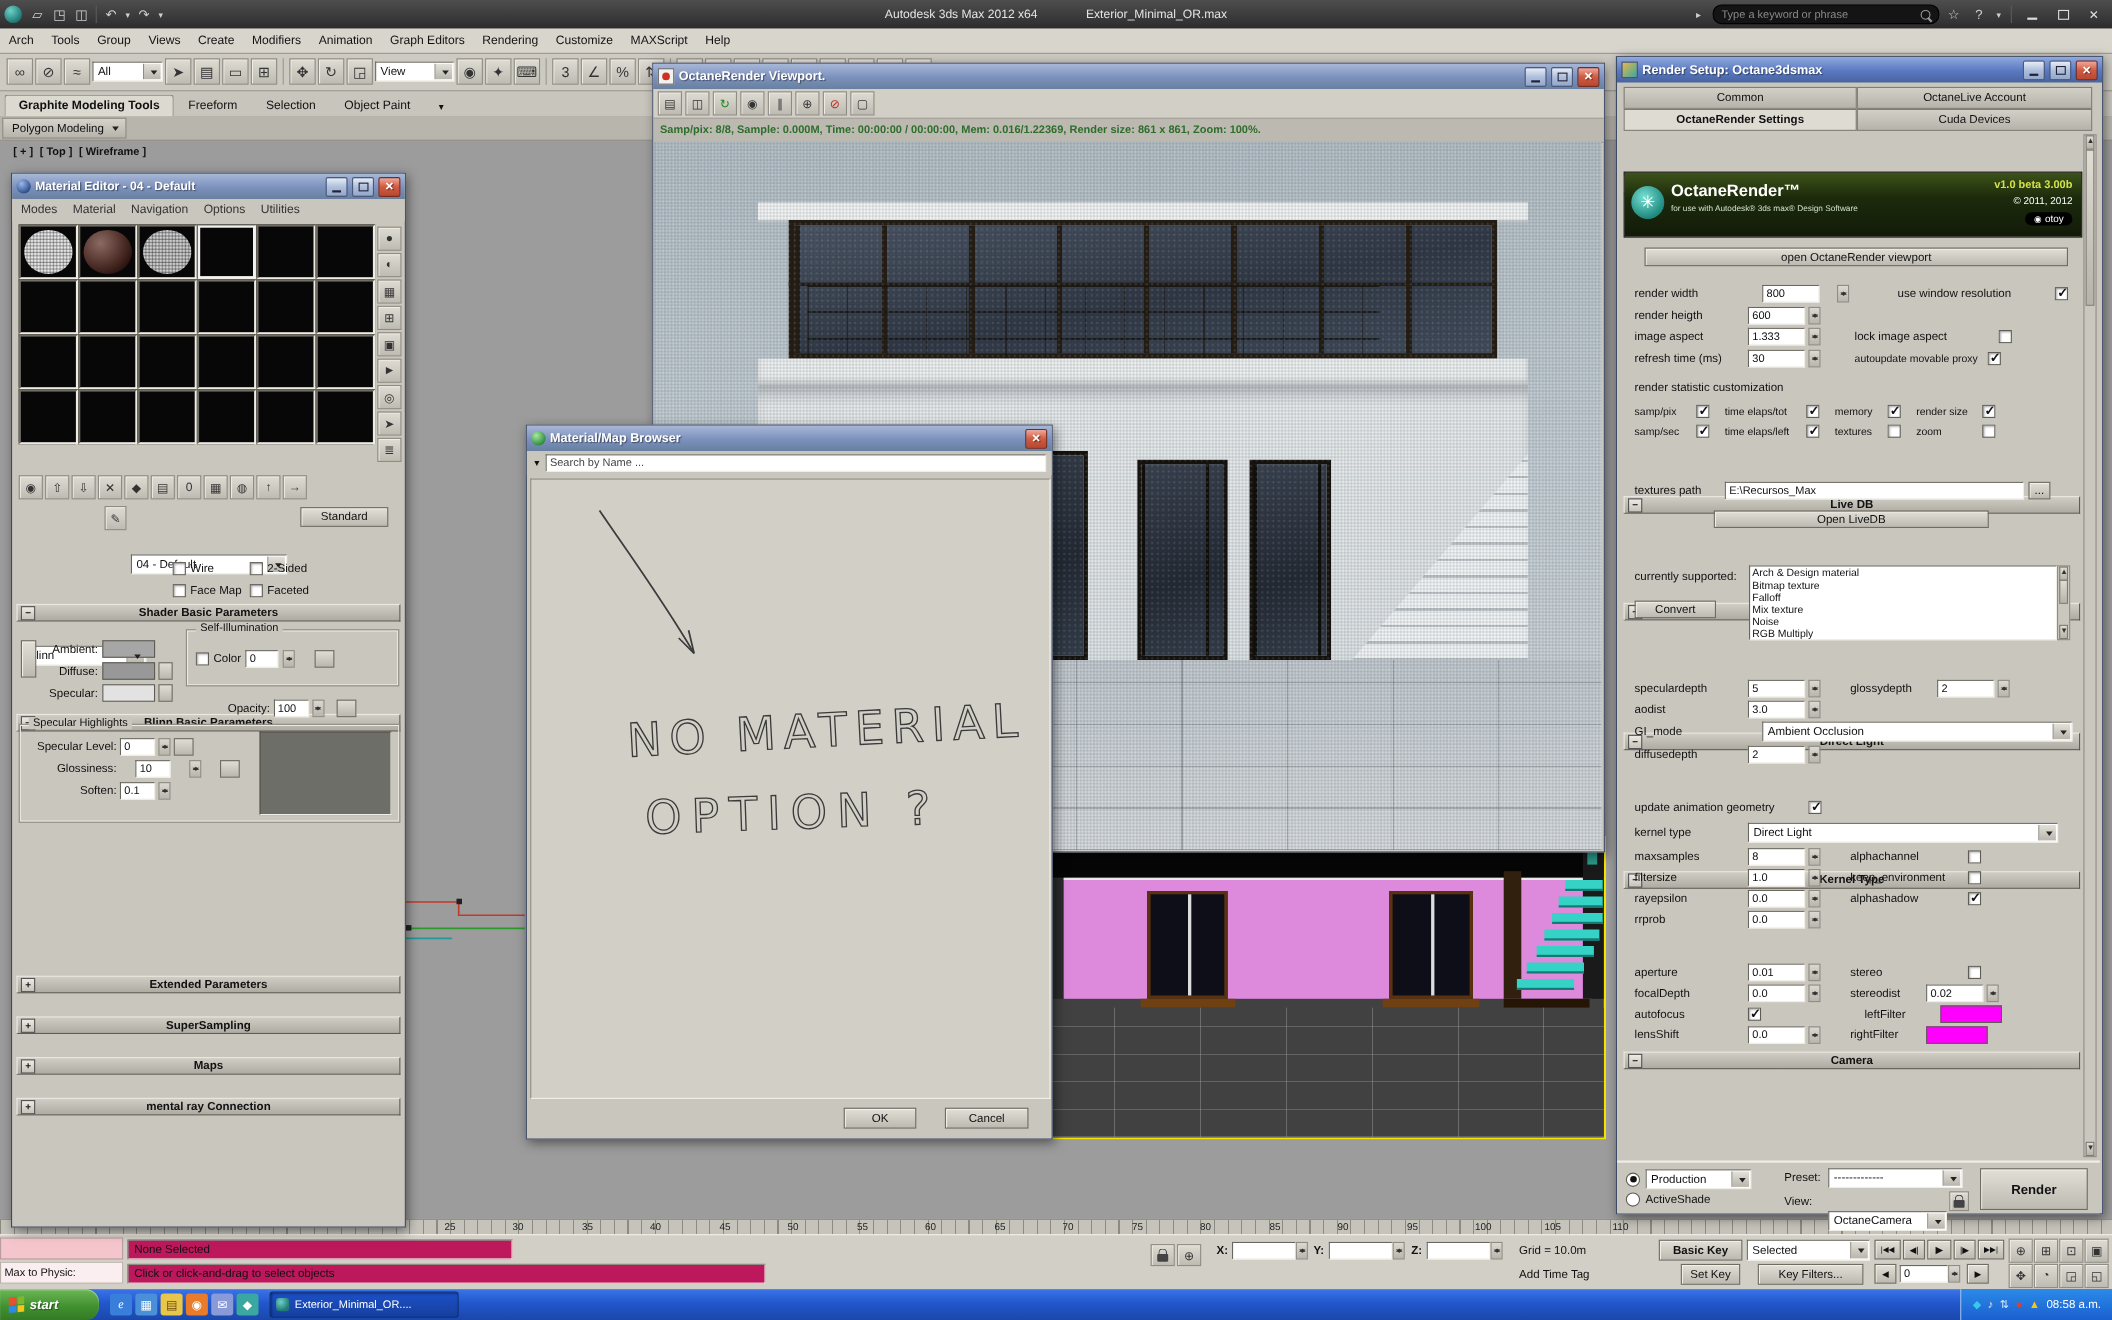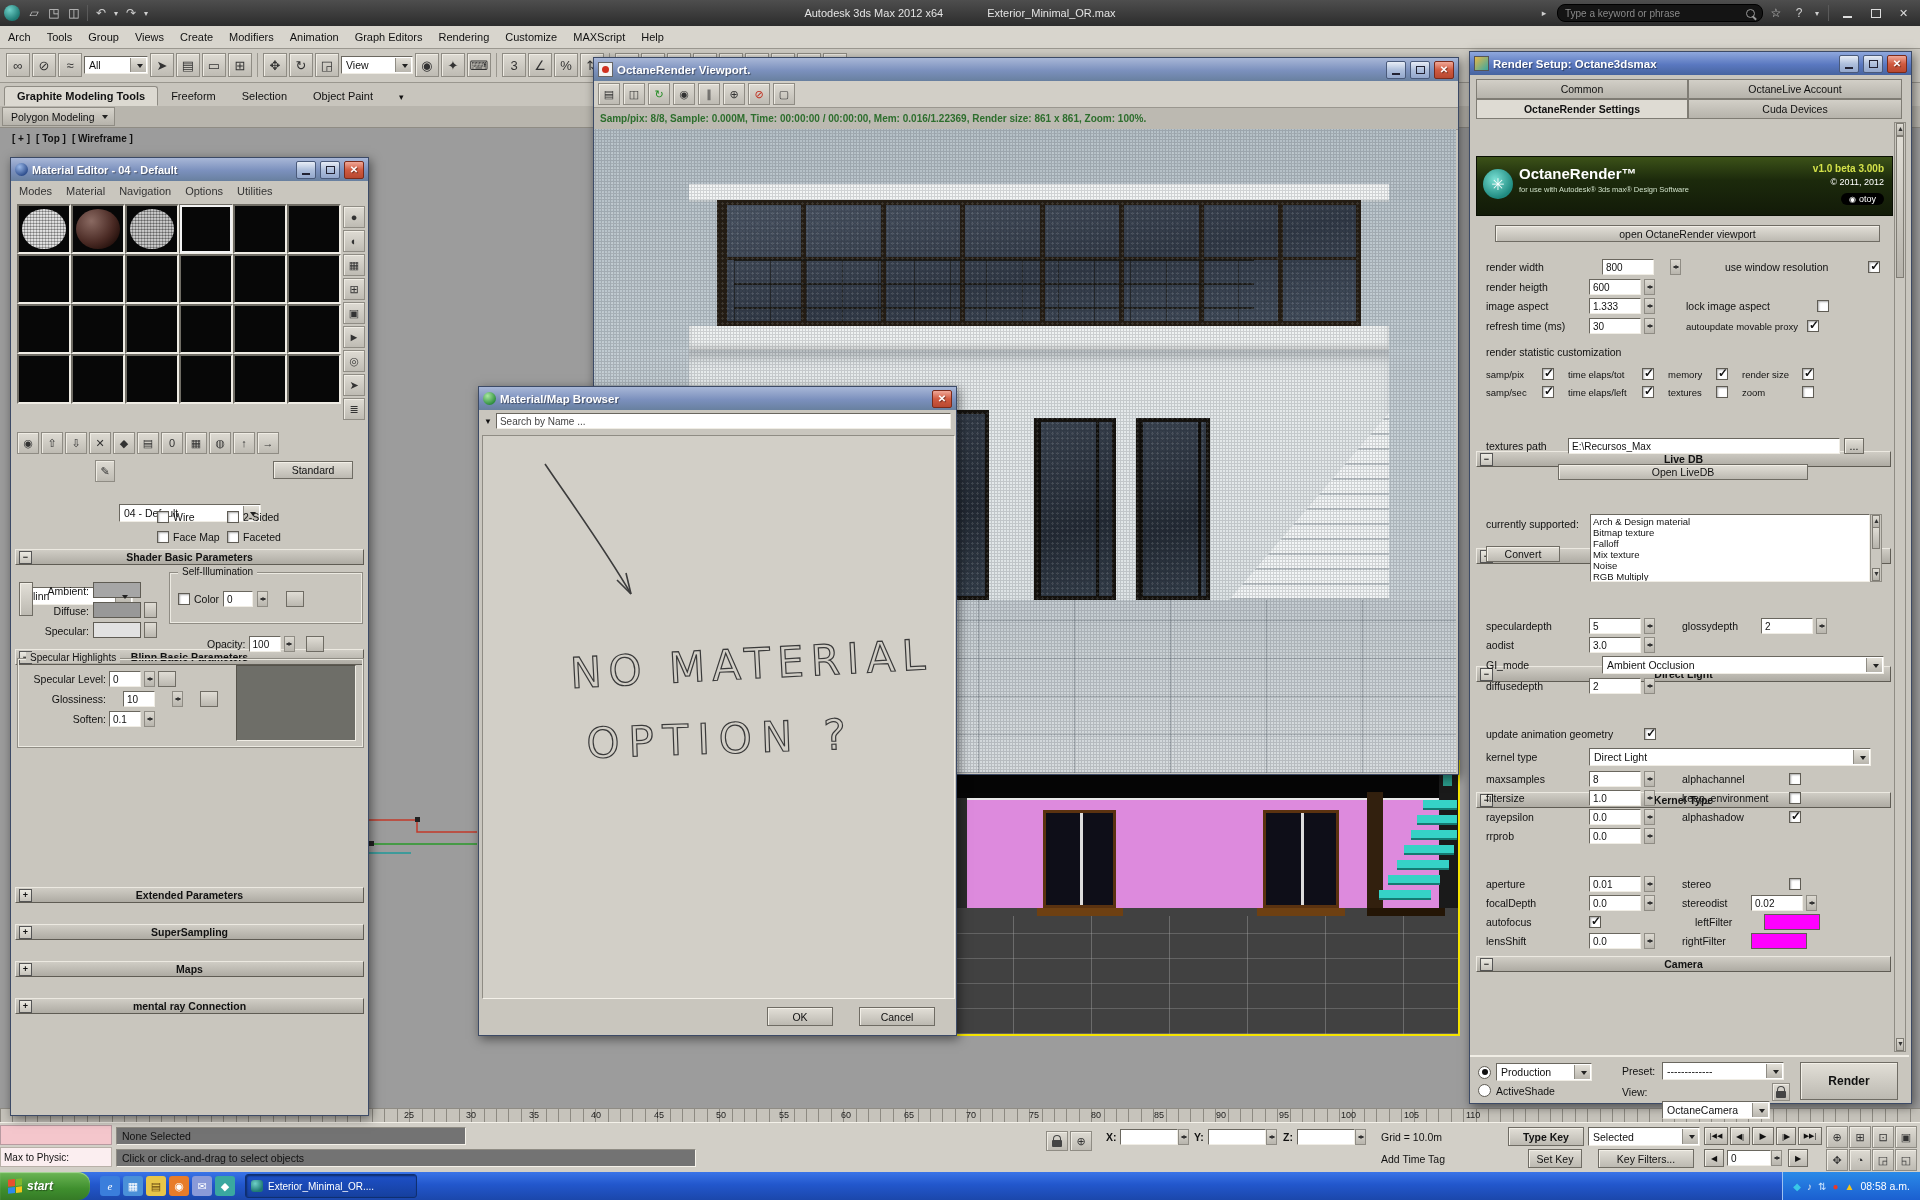--- a/index.html
+++ b/index.html
@@ -38,21 +38,21 @@
   .fld{background:#fff;border:1px solid;border-color:#6a675f #f0ede5 #f0ede5 #6a675f;height:16px;font-size:10px;display:flex;align-items:center;padding:0 3px;box-sizing:border-box;flex:none;white-space:nowrap;overflow:hidden}
   .spin{width:11px;height:16px;border:1px solid #8f8c84;background:linear-gradient(#dcd9d1,#b8b5ad);display:flex;flex-direction:column;box-sizing:border-box;flex:none}
   .spin i{flex:1;position:relative}
   .spin i.up::after{content:"";position:absolute;left:1.5px;top:2px;border:3px solid transparent;border-bottom:3.5px solid #333}
   .spin i.dn::after{content:"";position:absolute;left:1.5px;bottom:2px;border:3px solid transparent;border-top:3.5px solid #333}
   .cb{width:12px;height:12px;background:#fff;border:1px solid #5f5c54;box-shadow:inset 1px 1px 2px #aaa;position:relative;flex:none;box-sizing:border-box}
   .cb.on::after{content:"✓";position:absolute;left:1px;top:-3px;font-size:12px;font-weight:bold;color:#111}
   .radio{width:11px;height:11px;border-radius:50%;background:#fff;border:1px solid #5f5c54;position:relative;flex:none}
   .radio.on::after{content:"";position:absolute;inset:2.5px;border-radius:50%;background:#111}
   .btn{background:linear-gradient(#e2dfd7,#bcb9b1);border:1px solid #6f6c64;box-shadow:inset 1px 1px 0 #f2efe7;display:flex;align-items:center;justify-content:center;font-size:10.5px;color:#111;box-sizing:border-box}
-  .sunk{border:1px solid;border-color:#8f8c84 #f4f1e9 #f4f1e9 #8f8c84;background:#737373;font-size:10.5px;display:flex;align-items:center;padding:0 5px;box-sizing:border-box;white-space:nowrap;overflow:hidden}
+  .sunk{border:1px solid;border-color:#8f8c84 #f4f1e9 #f4f1e9 #8f8c84;background:#be185d;font-size:10.5px;display:flex;align-items:center;padding:0 5px;box-sizing:border-box;white-space:nowrap;overflow:hidden}
   .win{position:absolute;background:#c9c6be;border:1px solid #3c4a66;box-shadow:2px 3px 10px rgba(0,0,0,.5)}
   .wt{height:23px;display:flex;align-items:center;gap:4px;padding:0 4px;background:linear-gradient(180deg,#a8b7d7,#7b90bd 55%,#68809f);color:#fff;font-weight:bold;font-size:11.5px;text-shadow:1px 1px 1px rgba(0,0,0,.45)}
   .wt.active{background:linear-gradient(180deg,#8fa8dd,#5a78c0 55%,#47649f)}
   .wt .sp{flex:1}
   .wbtn{width:18px;height:16px;background:linear-gradient(#e8edf6,#aebfdc 50%,#93a7cc);border:1px solid #4a5a7a;border-radius:2px;display:flex;align-items:center;justify-content:center;font-size:9px;color:#1a2a4a;font-weight:bold;flex:none;position:relative}
   .wbtn.min::after{content:"";width:8px;height:2px;background:#223;margin-top:8px}
   .wbtn.max::after{content:"";width:7px;height:6px;border:1.5px solid #223}
   .wbtn.close{background:linear-gradient(#f0a898,#d05a40 50%,#b84830);color:#fff;border-color:#7a2a1a;font-size:10px}
   .rh{height:16px;background:linear-gradient(#d0cdc5,#aeaba3);border:1px solid;border-color:#ece9e1 #5f5c54 #5f5c54 #ece9e1;display:flex;align-items:center;justify-content:center;font-size:10.5px;font-weight:bold;position:relative;box-sizing:border-box}
   .rh .pm{position:absolute;left:3px;top:1px;width:11px;height:11px;border:1px solid #555;background:linear-gradient(#eceae2,#c6c3bb);font-size:9px;line-height:10px;text-align:center;font-weight:bold}
@@ -290,21 +290,21 @@
     <span class="abs lbl" style="left:1283px;top:8px;font-weight:bold">Z:</span>
     <div class="abs row" style="left:1297px;top:6px">
         <span class="fld" style="width:58px"></span>
         <span class="spin">
           <i class="up"></i>
           <i class="dn"></i>
         </span>
       </div>
     <span class="abs lbl" style="left:1381px;top:8px">Grid = 10.0m</span>
     <span class="abs lbl" style="left:1381px;top:30px">Add Time Tag</span>
-    <div class="abs btn" style="left:1508px;top:4px;width:76px;height:19px;font-weight:bold">Type Key</div>
+    <div class="abs btn" style="left:1508px;top:4px;width:76px;height:19px;font-weight:bold">Basic Key</div>
     <div class="abs combo" style="left:1588px;top:4px;width:112px;height:19px">Selected</div>
     <div class="abs btn" style="left:1528px;top:26px;width:54px;height:19px">Set Key</div>
     <div class="abs btn" style="left:1598px;top:26px;width:96px;height:19px">Key Filters...</div>
     <div class="abs btn" style="left:1704px;top:4px;width:24px;height:18px;font-size:7px">|◀◀</div>
     <div class="abs btn" style="left:1730px;top:4px;width:20px;height:18px;font-size:8px">◀|</div>
     <div class="abs btn" style="left:1752px;top:4px;width:22px;height:18px;font-size:9px">▶</div>
     <div class="abs btn" style="left:1776px;top:4px;width:20px;height:18px;font-size:8px">|▶</div>
     <div class="abs btn" style="left:1798px;top:4px;width:24px;height:18px;font-size:7px">▶▶|</div>
     <div class="abs btn" style="left:1704px;top:26px;width:20px;height:18px;font-size:8px">◀</div>
     <div class="abs row" style="left:1727px;top:27px">

